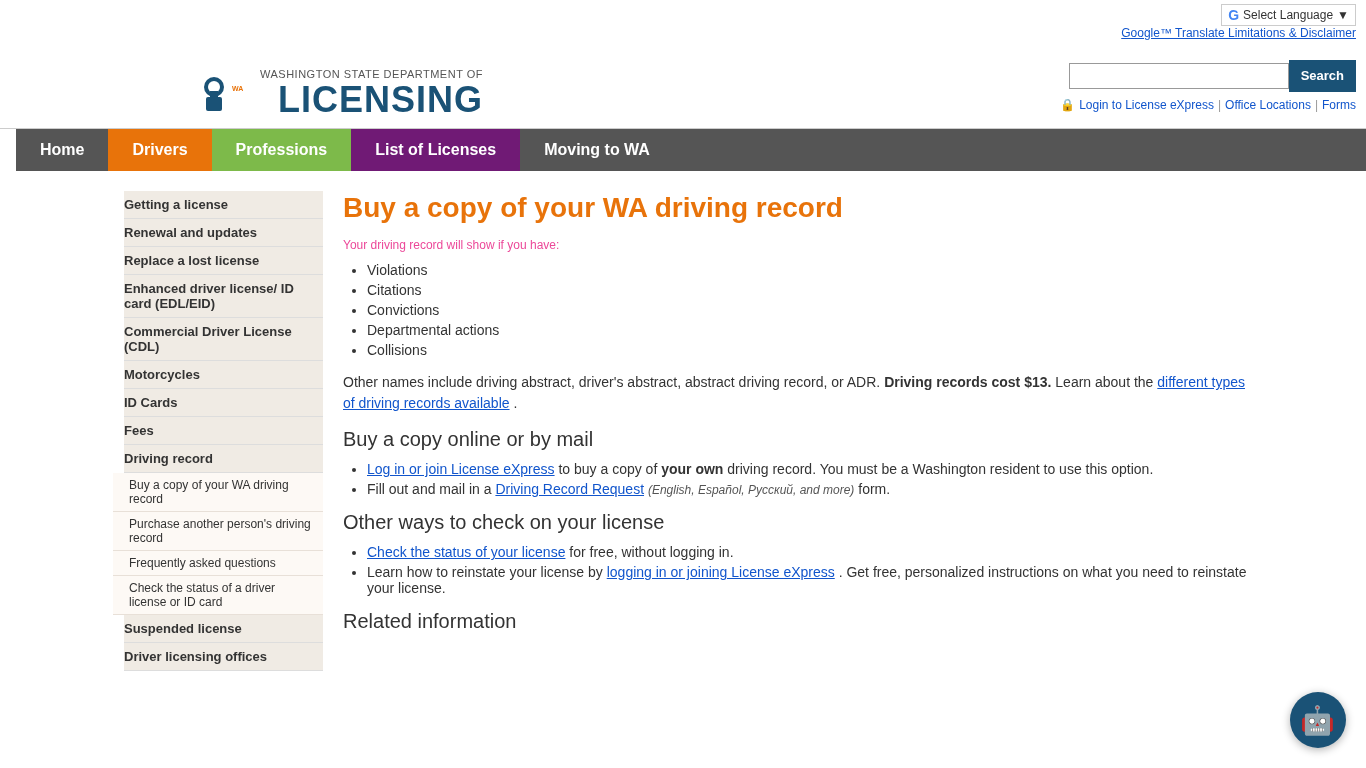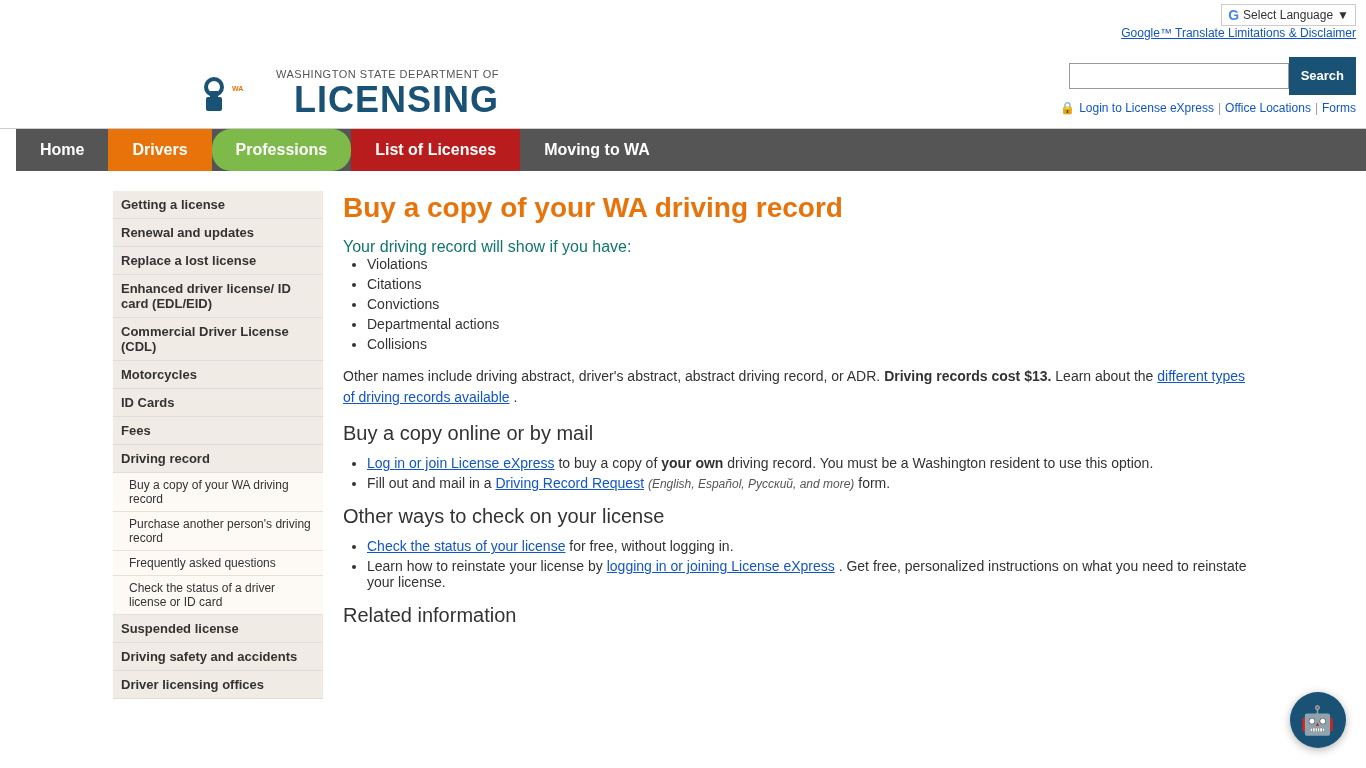--- a/index.html
+++ b/index.html
@@ -28,21 +28,21 @@
     
     .header {
       background: #fff;
       border-bottom: 1px solid #ccc;
       padding: 8px 10px 8px 200px;
       display: flex;
       align-items: center;
       justify-content: space-between;
     }
     .logo-area {
-      display: flex; align-items: center; gap: 26px; margin-top: 16px;
+      display: flex; align-items: center; gap: 10px; margin-top: 16px;
     }
     .logo-icon {
       display: flex; align-items: center; justify-content: center;
     }
     .logo-text {
       line-height: 1.1;
     }
     .logo-text .dept-of {
       font-size: 11px; color: #555; font-weight: normal;
       display: block; text-transform: uppercase; letter-spacing: 0.5px;
@@ -55,21 +55,21 @@
     .header-right {
       display: flex; flex-direction: column; align-items: flex-end; gap: 6px;
     }
     .search-row {
       display: flex; align-items: center; gap: 0;
     }
     .search-input {
       width: 220px; height: 26px; border: 1px solid #999; padding: 2px 6px; font-size: 13px;
     }
     .search-button {
-      background: #1a5276; color: #fff; border: none; height: 38px; padding: 0 12px;
+      background: #1a5276; color: #fff; border: none; height: 32px; padding: 0 12px;
       font-size: 13px; cursor: pointer; font-weight: bold;
     }
     .header-links {
       font-size: 12px; color: #555;
       display: flex; align-items: center; gap: 4px;
     }
     .header-links a { color: #1155CC; text-decoration: none; }
     .pipe { color: #999; }
 
     
@@ -83,22 +83,22 @@
       font-size: 16px;
       font-weight: bold;
       color: #fff;
       cursor: pointer;
       text-decoration: none;
       display: flex; align-items: center;
     }
     .nav-item.home { background: #555; color: #fff; }
     .nav-item.drivers { background: #e8730a; color: #fff; }
     .nav-item.vehicles { background: #2980b9; color: #fff; }
-    .nav-item.professions { background: #7dba4a; color: #fff; border-radius: 19px; }
-    .nav-item.list-of-licenses { background: #b91c1c; color: #fff; }
+    .nav-item.professions { background: #7dba4a; color: #fff; }
+    .nav-item.list-of-licenses { background: #701a75; color: #fff; }
     .nav-item.moving-to-wa { background: #555; color: #fff; }
 
     
     .page-container {
       display: flex;
       max-width: 1160px;
       margin: 0 auto;
       padding: 10px 10px 30px 10px;
     }
 
@@ -107,25 +107,26 @@
       width: 210px;
       min-width: 210px;
       margin-right: 20px;
       margin-top: 10px;
     }
     .sidebar-section-title {
       display: block;
       font-size: 13px;
       font-weight: bold;
       color: #333;
-      padding: 6px 8px;
+      padding: 6px 0;
       background: #f0ebe4;
       border-bottom: 1px solid #ddd;
       cursor: pointer;
       text-decoration: none;
+      margin-left: 11px;
     }
     .sidebar-sub-item {
       display: block;
       font-size: 12px;
       color: #333;
       padding: 5px 8px 5px 16px;
       background: #fdf9f5;
       border-bottom: 1px solid #e8e0d8;
       cursor: pointer;
       text-decoration: none;
@@ -137,22 +138,23 @@
       padding: 10px 0 0 0;
     }
     .page-title {
       font-size: 28px;
       color: #e8730a;
       font-weight: bold;
       margin-bottom: 14px;
       line-height: 1.2;
     }
     .intro-text {
-      font-size: 16px;
-      color: #0f766e;
+      font-size: 12px;
+      margin-bottom: 10px;
+      color: #ec4899;
     }
     .bullet-list {
       list-style: disc;
       margin-left: 24px;
       margin-bottom: 14px;
       font-size: 14px;
     }
     .bullet-list li {
       margin-bottom: 4px;
     }
@@ -259,21 +261,20 @@
     <a class="sidebar-section-title">Commercial Driver License (CDL)</a>
     <a class="sidebar-section-title">Motorcycles</a>
     <a class="sidebar-section-title">ID Cards</a>
     <a class="sidebar-section-title">Fees</a>
     <a class="sidebar-section-title">Driving record</a>
     <a class="sidebar-sub-item active">Buy a copy of your WA driving record</a>
     <a class="sidebar-sub-item">Purchase another person's driving record</a>
     <a class="sidebar-sub-item">Frequently asked questions</a>
     <a class="sidebar-sub-item">Check the status of a driver license or ID card</a>
     <a class="sidebar-section-title">Suspended license</a>
-    <a class="sidebar-section-title">Driving safety and accidents</a>
     <a class="sidebar-section-title">Driver licensing offices</a>
   </aside>
 
   <main class="main-content">
 
     <h1 class="page-title">Buy a copy of your WA driving record</h1>
 
     <p class="intro-text">Your driving record will show if you have:</p>
 
     <ul class="bullet-list">

